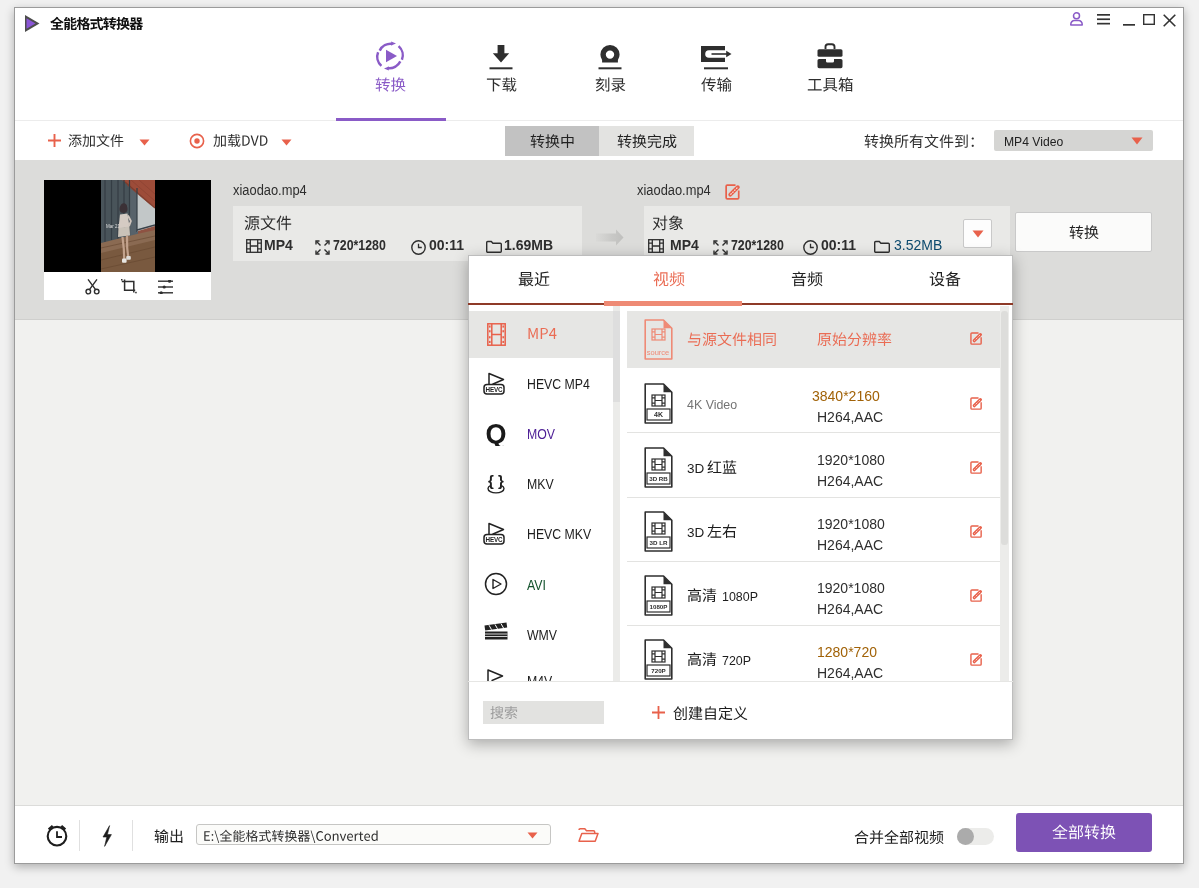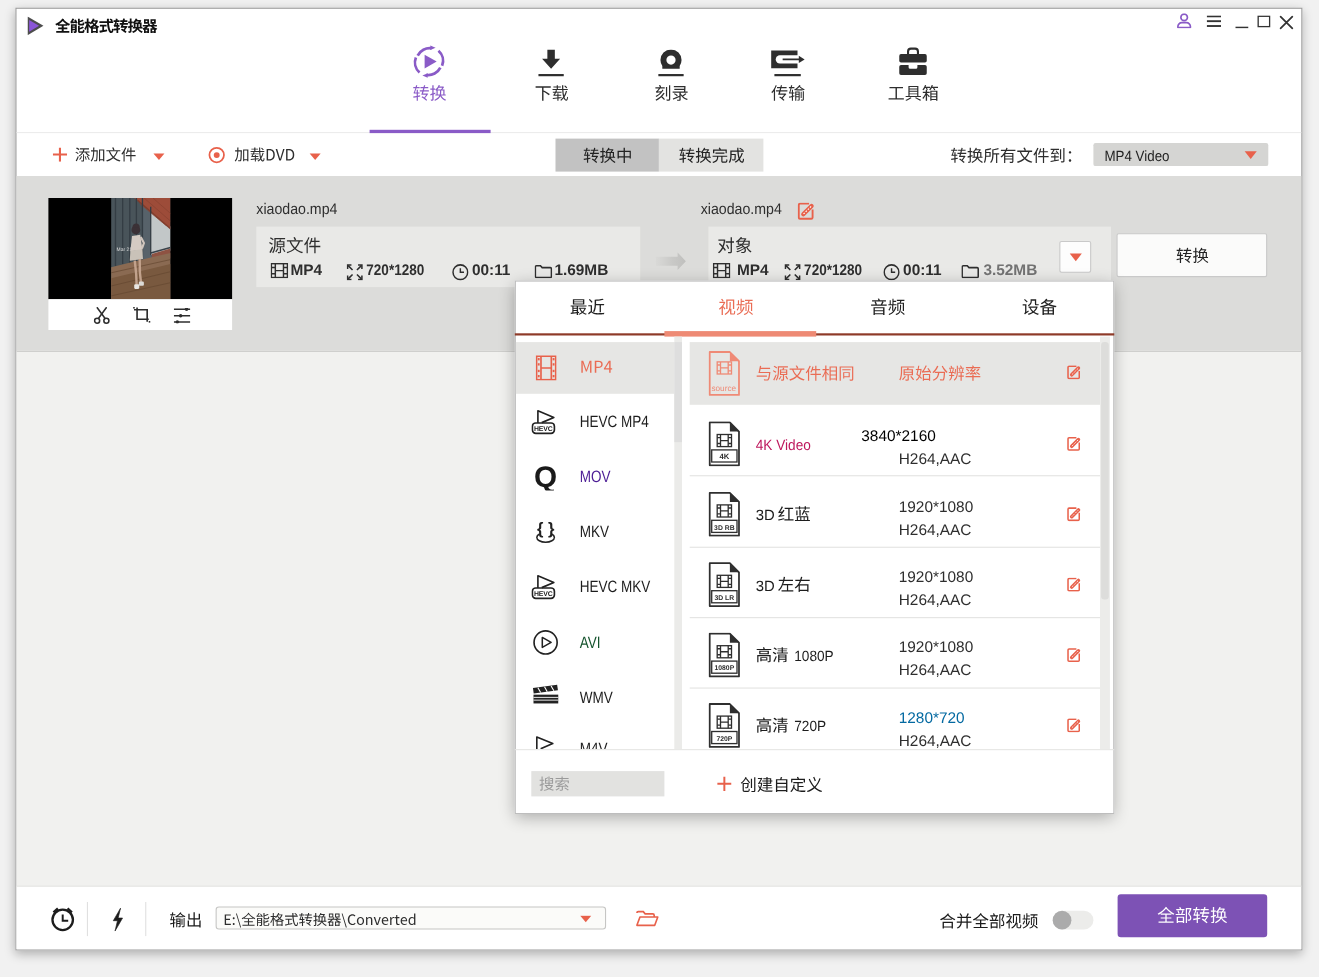--- a/index.html
+++ b/index.html
@@ -241,21 +241,21 @@
 <svg style="position:absolute;left:803px;top:239.5px" width="15" height="15" viewBox="0 0 15 15">
     <circle cx="7.5" cy="7.5" r="6.7" fill="none" stroke="#2e2e2e" stroke-width="1.4"></circle>
     <path d="M7.5 3.8 V7.5 H10.8" fill="none" stroke="#2e2e2e" stroke-width="1.3"></path>
   </svg>
 <svg style="position:absolute;left:874px;top:240px" width="16" height="13" viewBox="0 0 16 13">
     <path d="M0.7 2.5 a1 1 0 0 1 1 -1 h3.6 l1.6 1.8 h7.4 a1 1 0 0 1 1 1 v7 a1 1 0 0 1 -1 1 H1.7 a1 1 0 0 1 -1 -1 z" fill="none" stroke="#2e2e2e" stroke-width="1.4"></path>
   </svg>
 <div class="abs" style="left:670px;top:237px;font-size:14px;font-weight:bold;color:#2e2e2e">MP4</div>
 <div class="abs" style="left:731px;top:237px;font-size:14px;font-weight:bold;color:#2e2e2e"><span class="sx88">720*1280</span></div>
 <div class="abs" style="left:821px;top:237px;font-size:14px;font-weight:bold;color:#2e2e2e">00:11</div>
-<div class="abs" style="left:894px;top:237px;font-size:14px;font-weight:bold;color:#737373">3.52MB</div>
+<div class="abs" style="left:894px;top:237px;font-size:14px;font-weight:normal;color:#0c4a6e">3.52MB</div>
 <div style="position:absolute;left:963px;top:219px;width:29px;height:29px;background:#fdfdfd;border:1px solid #c9c9c9;border-radius:2px"></div>
 <svg style="position:absolute;left:972px;top:230px" width="12" height="8" viewBox="0 0 12 8">
     <path d="M0.5 0.5 L11.5 0.5 L6.0 7.5 Z" fill="#e8614b"></path>
   </svg>
 <div class="abs" style="left:1015px;top:212px;width:137px;height:40px;background:#fbfbfa;border:1px solid #c9c9c9;border-radius:2px"></div>
 <svg style="position:absolute;left:1068.5px;top:222.1px;overflow:visible" width="32" height="22" viewBox="0 -15.9 32 22">
     <path d="M1.2 -5C1.3 -5.1 1.8 -5.2 2.3 -5.2H3.6V-3L0.6 -2.5L0.8 -1.4L3.6 -1.9V1.1H4.7V-2.2L6.8 -2.6L6.7 -3.5L4.7 -3.2V-5.2H6.3V-6.2H4.7V-8.5H3.6V-6.2H2.2C2.7 -7.3 3.1 -8.5 3.5 -9.8H6.3V-10.8H3.8C4 -11.4 4.1 -11.9 4.2 -12.4L3.1 -12.6C3 -12 2.9 -11.4 2.7 -10.8H0.7V-9.8H2.5C2.1 -8.6 1.8 -7.5 1.6 -7.2C1.3 -6.5 1.1 -6 0.9 -6C1 -5.7 1.2 -5.2 1.2 -5ZM6.4 -8V-7H8.6C8.3 -5.9 8 -4.9 7.7 -4.2H12C11.5 -3.4 10.8 -2.5 10.2 -1.7C9.7 -2.1 9.2 -2.4 8.7 -2.7L8 -2C9.5 -1.1 11.3 0.3 12.2 1.2L12.9 0.3C12.4 -0.1 11.8 -0.6 11.1 -1.1C12 -2.4 13.1 -3.8 13.8 -4.9L13 -5.3L12.8 -5.2H9.2L9.8 -7H14.4V-8H10.1L10.5 -9.8H13.8V-10.8H10.8L11.2 -12.4L10.1 -12.6L9.7 -10.8H7V-9.8H9.4L8.9 -8Z M17.5 -12.6V-9.6H15.7V-8.5H17.5V-5.2C16.7 -5 16.1 -4.8 15.5 -4.6L15.8 -3.5L17.5 -4V-0.2C17.5 0 17.4 0.1 17.2 0.1C17.1 0.1 16.5 0.1 16 0.1C16.1 0.4 16.3 0.9 16.3 1.2C17.2 1.2 17.7 1.1 18.1 0.9C18.4 0.8 18.6 0.4 18.6 -0.2V-4.4L20.2 -4.9L20 -6L18.6 -5.5V-8.5H20V-9.6H18.6V-12.6ZM23 -10.3H26.2C25.8 -9.8 25.4 -9.3 25 -8.8H21.9C22.3 -9.3 22.7 -9.8 23 -10.3ZM20 -4.3V-3.4H23.6C23 -2.1 21.8 -0.7 19.2 0.4C19.4 0.6 19.8 1 19.9 1.2C22.5 0 23.8 -1.4 24.5 -2.8C25.5 -1 27 0.4 28.8 1.2C29 0.9 29.3 0.5 29.5 0.3C27.7 -0.4 26.2 -1.7 25.3 -3.4H29.2V-4.3H28.2V-8.8H26.2C26.8 -9.4 27.4 -10.2 27.8 -10.8L27 -11.3L26.9 -11.3H23.6C23.8 -11.7 24 -12 24.2 -12.4L23.1 -12.6C22.5 -11.4 21.5 -9.8 20.1 -8.6C20.3 -8.4 20.7 -8 20.8 -7.8L21.1 -8V-4.3ZM22.2 -4.3V-7.9H24.2V-6.3C24.2 -5.7 24.1 -5.1 24 -4.3ZM27.1 -4.3H25.1C25.2 -5 25.3 -5.7 25.3 -6.3V-7.9H27.1Z" fill="#222"></path>
   </svg>
 <div class="abs" style="left:15px;top:319px;width:1168px;height:486px;background:#f1f1ef;border-top:1px solid #cfcfcd"></div>
 <div class="abs" style="left:15px;top:805px;width:1168px;height:58px;background:#fff;border-top:1px solid #dcdcda"></div>
@@ -410,22 +410,22 @@
     </g>
 <path d="M20.5 1 L28.8 9.3 H20.5 Z" fill="#2f2f2f"></path>
 <g fill="none" stroke="#2f2f2f" stroke-width="1.2">
 <rect x="9" y="12" width="13" height="11"></rect>
 <path d="M12 12 V23 M19 12 V23 M12 17.5 H19"></path>
 <path d="M9 14.8 H12 M9 20.2 H12 M19 14.8 H22 M19 20.2 H22"></path>
     </g>
 <rect x="4" y="26" width="23" height="11" fill="#fff" stroke="#2f2f2f" stroke-width="1.2"></rect>
     <text x="15.5" y="34.4" font-family="Liberation Sans" font-size="7" font-weight="bold" fill="#2f2f2f" text-anchor="middle">4K</text>
   </svg>
-<div class="abs" style="left:687px;top:396.5px;font-size:13.5px;color:#be185d"><span class="sx92">4K Video</span></div>
-<div class="abs" style="left:783px;top:388px;font-size:14px;color:#000000">3840*2160</div>
+<div class="abs" style="left:687px;top:396.5px;font-size:13.5px;color:#737373"><span class="sx92">4K Video</span></div>
+<div class="abs" style="left:812px;top:388px;font-size:14px;color:#a16207">3840*2160</div>
 <div class="abs" style="left:817px;top:409px;font-size:14px;color:#2e2e2e">H264,AAC</div>
 <svg style="position:absolute;left:970px;top:397px" width="13" height="13" viewBox="0 0 13 13">
     <g transform="scale(0.929)">
       <path d="M9.2 1 H2 a1 1 0 0 0 -1 1 V12 a1 1 0 0 0 1 1 H11 a1 1 0 0 0 1 -1 V5.6" fill="none" stroke="#e8614b" stroke-width="1.5"></path>
 <path d="M4.6 9.4 L11.2 2.8" stroke="#e8614b" stroke-width="3.4" stroke-linecap="round"></path>
 <path d="M4.8 9.2 L10.8 3.2" stroke="#fff" stroke-width="0.9" stroke-dasharray="1.3 1.1"></path>
     </g>
   </svg>
 <svg style="position:absolute;left:643px;top:447px" width="31" height="41" viewBox="0 0 31 41">
     <g fill="none" stroke="#2f2f2f" stroke-width="1.6">
@@ -515,21 +515,21 @@
 <path d="M12 12 V23 M19 12 V23 M12 17.5 H19"></path>
 <path d="M9 14.8 H12 M9 20.2 H12 M19 14.8 H22 M19 20.2 H22"></path>
     </g>
 <rect x="4" y="26" width="23" height="11" fill="#fff" stroke="#2f2f2f" stroke-width="1.2"></rect>
     <text x="15.5" y="34.4" font-family="Liberation Sans" font-size="6.2" font-weight="bold" fill="#2f2f2f" text-anchor="middle">720P</text>
   </svg>
 <svg style="position:absolute;left:687px;top:649.1px;overflow:visible" width="32" height="22" viewBox="0 -15.9 32 22">
     <path d="M4.3 -8.4H10.8V-7H4.3ZM3.2 -9.2V-6.2H12V-9.2ZM6.6 -12.4 7 -11H0.9V-10H14.1V-11H8.3C8.1 -11.5 7.9 -12.2 7.7 -12.6ZM1.4 -5.4V1.2H2.5V-4.4H12.4V0C12.4 0.2 12.4 0.2 12.2 0.2C12 0.2 11.3 0.3 10.7 0.2C10.8 0.5 11 0.8 11 1.1C12 1.1 12.6 1.1 13 0.9C13.4 0.8 13.6 0.6 13.6 0V-5.4ZM4.2 -3.5V0.3H5.3V-0.4H10.6V-3.5ZM5.3 -2.7H9.6V-1.3H5.3Z M16.2 -11.6C17.1 -11.1 18.1 -10.4 18.6 -9.9L19.3 -10.8C18.8 -11.3 17.7 -11.9 16.9 -12.3ZM15.5 -7.6C16.4 -7.1 17.5 -6.4 18 -5.9L18.7 -6.8C18.1 -7.3 17 -8 16.2 -8.4ZM16 0.3 17 1C17.7 -0.4 18.6 -2.3 19.2 -3.9L18.3 -4.6C17.6 -2.9 16.7 -0.9 16 0.3ZM21.5 -3.2H26.9V-2H21.5ZM21.5 -4V-5.1H26.9V-4ZM23.6 -12.6V-11.4H19.8V-10.6H23.6V-9.6H20.1V-8.8H23.6V-7.7H19.2V-6.9H29.2V-7.7H24.7V-8.8H28.3V-9.6H24.7V-10.6H28.7V-11.4H24.7V-12.6ZM20.4 -6V1.2H21.5V-1.2H26.9V-0.1C26.9 0.1 26.8 0.2 26.6 0.2C26.4 0.2 25.7 0.2 24.9 0.2C25.1 0.4 25.2 0.9 25.3 1.1C26.3 1.1 27 1.1 27.4 1C27.8 0.8 28 0.5 28 -0.1V-6Z" fill="#1d1d1d"></path>
   </svg>
 <div class="abs" style="left:722px;top:652.5px;font-size:13.5px;color:#1d1d1d"><span class="sx92">720P</span></div>
-<div class="abs" style="left:817px;top:644px;font-size:14px;color:#0369a1">1280*720</div>
+<div class="abs" style="left:817px;top:644px;font-size:14px;color:#a16207">1280*720</div>
 <div class="abs" style="left:817px;top:665px;font-size:14px;color:#2e2e2e">H264,AAC</div>
 <svg style="position:absolute;left:970px;top:653px" width="13" height="13" viewBox="0 0 13 13">
     <g transform="scale(0.929)">
       <path d="M9.2 1 H2 a1 1 0 0 0 -1 1 V12 a1 1 0 0 0 1 1 H11 a1 1 0 0 0 1 -1 V5.6" fill="none" stroke="#e8614b" stroke-width="1.5"></path>
 <path d="M4.6 9.4 L11.2 2.8" stroke="#e8614b" stroke-width="3.4" stroke-linecap="round"></path>
 <path d="M4.8 9.2 L10.8 3.2" stroke="#fff" stroke-width="0.9" stroke-dasharray="1.3 1.1"></path>
     </g>
   </svg>
 <div class="abs" style="left:1000px;top:306px;width:9px;height:375px;background:#ececea"></div>
 <div class="abs" style="left:1001px;top:311px;width:7px;height:234px;background:#dddddb;border-radius:3px"></div>

